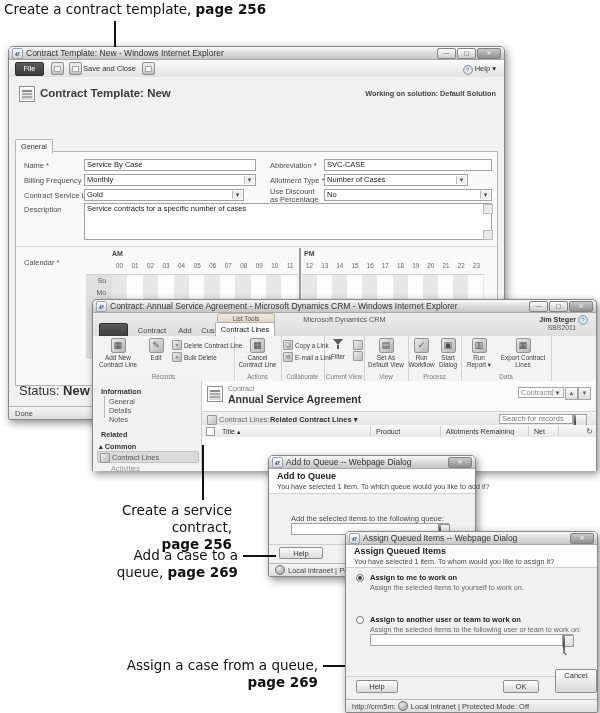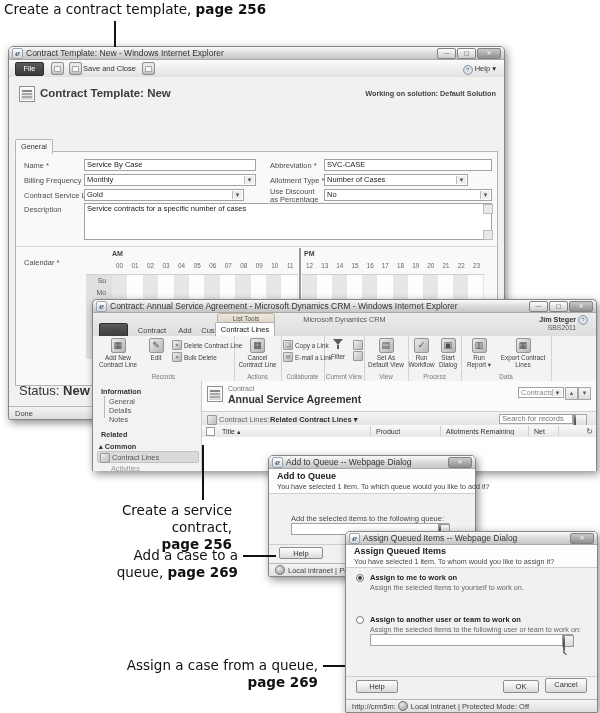--- a/index.html
+++ b/index.html
@@ -395,21 +395,21 @@
     <div class="abs nw" style="left:24px;top:41px;font-size:7.5px;font-weight:bold;color:#222">Assign to me to work on</div>
     <div class="abs nw" style="left:24px;top:51px;font-size:7.2px;color:#666">Assign the selected items to yourself to work on.</div>
     <span class="radio" style="left:10px;top:84px"></span>
     <div class="abs nw" style="left:24px;top:83px;font-size:7.5px;font-weight:bold;color:#222">Assign to another user or team to work on</div>
     <div class="abs nw" style="left:24px;top:93px;font-size:7.2px;color:#666">Assign the selected items to the following user or team to work on:</div>
     <div class="inp" style="left:24px;top:102px;width:203px;height:12px"></div>
     <span class="lk" style="left:216px;top:103px;height:10px"><span class="mag"></span></span>
     <div class="abs" style="left:0;right:0;bottom:35px;height:1px;background:#cfcfcf"></div>
     <div class="btn" style="left:10px;bottom:19px;width:42px;height:13px;line-height:12px">Help</div>
     <div class="btn" style="right:58px;bottom:19px;width:36px;height:13px;line-height:12px">OK</div>
-    <div class="btn" style="right:10px;bottom:19px;width:42px;height:15px;line-height:12px">Cancel</div>
+    <div class="btn" style="right:0;bottom:19px;width:42px;height:24px;line-height:12px">Cancel</div>
     <div class="sbar">
       <span class="nw">http://crm5m:</span>&nbsp;
       <span class="globe"></span>
       <span class="nw">Local intranet | Protected Mode: Off</span>
     </div>
   </div>
 
   <div class="callout nw" style="left:4px;top:1px;z-index:50">
     <span>Create a contract template, </span><b>page 256</b>
   </div>

